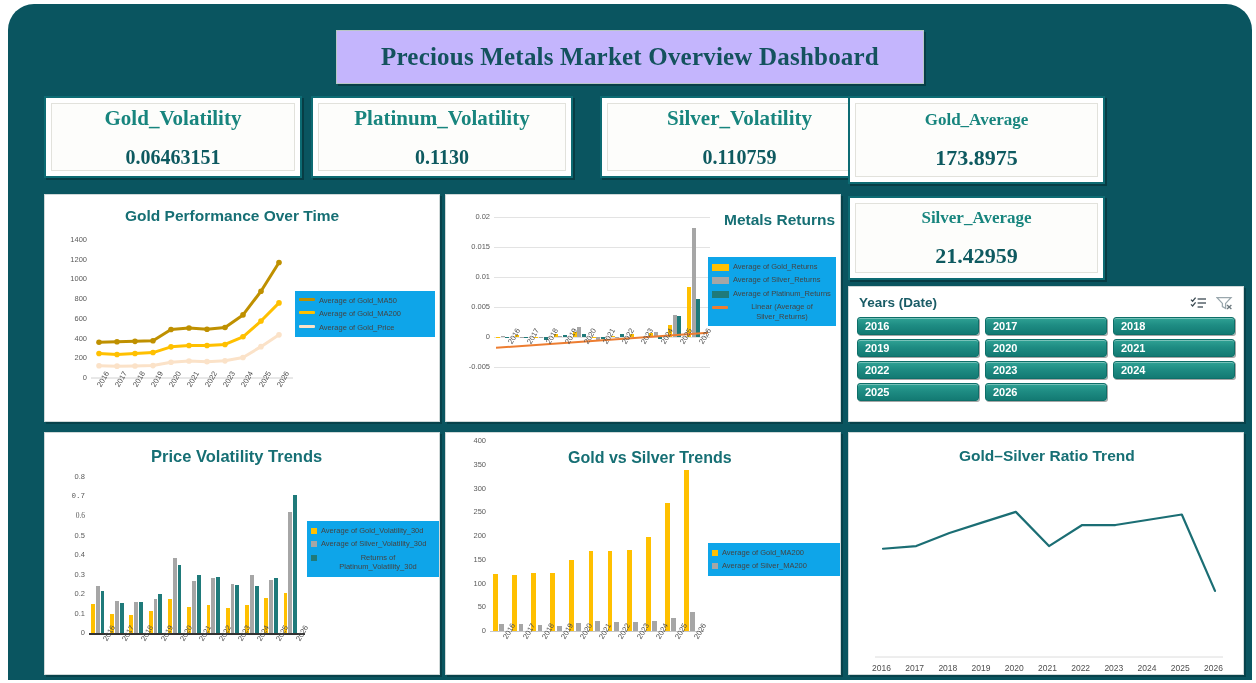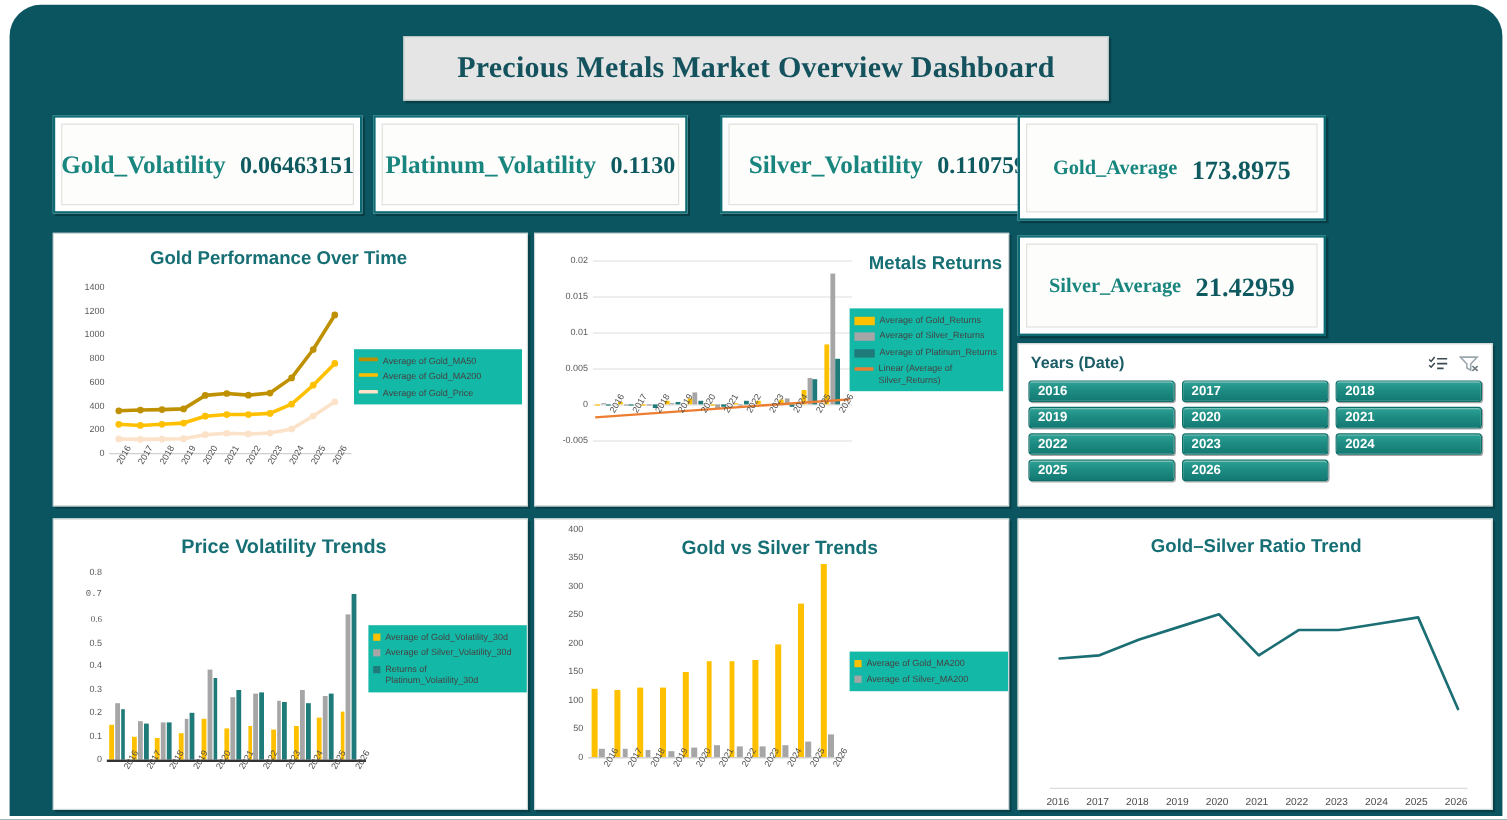--- a/index.html
+++ b/index.html
@@ -12,21 +12,21 @@
   .dash {
     position: absolute; left: 8px; top: 4px;
     width: 1244px; height: 676px;
     background: #0a5560;
     border-radius: 26px 26px 0 0;
   }
   
   .title-card {
     position: absolute; left: 328px; top: 26px;
     width: 588px; height: 54px;
-    background: #e5e5e5;
+    background: #c4b5fd;
     border: 1px solid #b9c6c6;
     box-shadow: 2px 2px 0 rgba(0,0,0,.25);
     display: flex; align-items: center; justify-content: center;
   }
   .title-card span {
     font-family: "Liberation Serif", serif;
     font-weight: bold; font-size: 25px; color: #14525e;
     letter-spacing: .2px;
   }
   
@@ -64,21 +64,21 @@
     position: absolute;
     background: #ffffff;
     border: 2px solid #0d6b73;
     box-shadow: 2px 2px 0 rgba(0,0,0,.28);
     display: flex; flex-direction: column;
     align-items: center; justify-content: center;
   }
   .kpi-inner {
     width: calc(100% - 10px); height: calc(100% - 10px);
     background: #fdfdfb; border: 1px solid #e2e2dc;
-    display: flex; 
+    display: flex; flex-direction: column;
     align-items: center; justify-content: center; gap: 12px;
   }
   .kpi-label {
     font-family: "Liberation Serif", serif;
     font-weight: bold; font-size: 21px; color: #18857e;
     white-space: nowrap;
   }
   .kpi-value {
     font-family: "Liberation Serif", serif;
     font-weight: bold; font-size: 20px; color: #0e5a60;
@@ -108,21 +108,21 @@
     position: absolute; font-weight: bold; color: #166f74;
     font-size: 15.5px; white-space: nowrap;
   }
   .ytick { position: absolute; font-size: 7.5px; color: #5a5a5a; text-align: right; }
   .gridline { position: absolute; height: 1px; background: #e3e3e3; }
   .xtick {
     position: absolute; font-size: 7.5px; color: #4d4d4d;
     transform: rotate(-60deg); transform-origin: left top; white-space: nowrap;
   }
   .xtick-h { position: absolute; font-size: 8.5px; color: #4d4d4d; white-space: nowrap; }
-  .legend { position: absolute; background: #14b8a6; padding: 5px 4px; }
+  .legend { position: absolute; background: #0ea5e9; padding: 5px 4px; text-align: center; }
   .legend-row { display: flex; align-items: flex-start; margin-bottom: 4px; }
   .legend-row:last-child { margin-bottom: 0; }
   .lg-swatch { flex: 0 0 auto; margin-right: 4px; margin-top: 2px; }
   .lg-text { font-size: 7.5px; color: #444; line-height: 1.25; white-space: pre-line; }
   .sw-line { width: 16px; height: 3px; border-radius: 1px; }
   .sw-sq   { width: 6px; height: 6px; }
   .sw-bar  { width: 17px; height: 7px; }
   
   .slicer-head {
     position: absolute; left: 10px; top: 8px;

